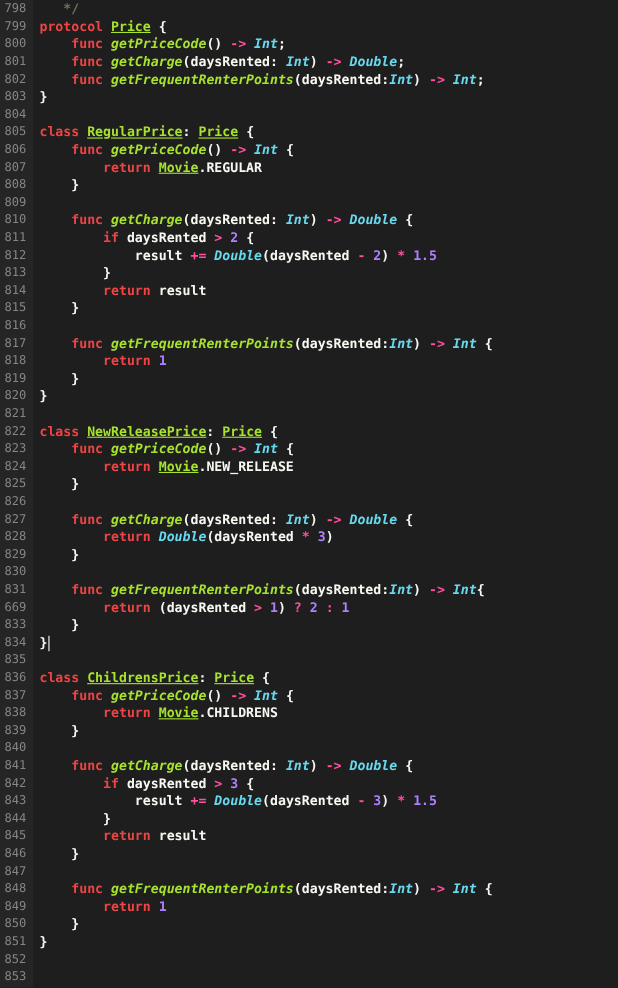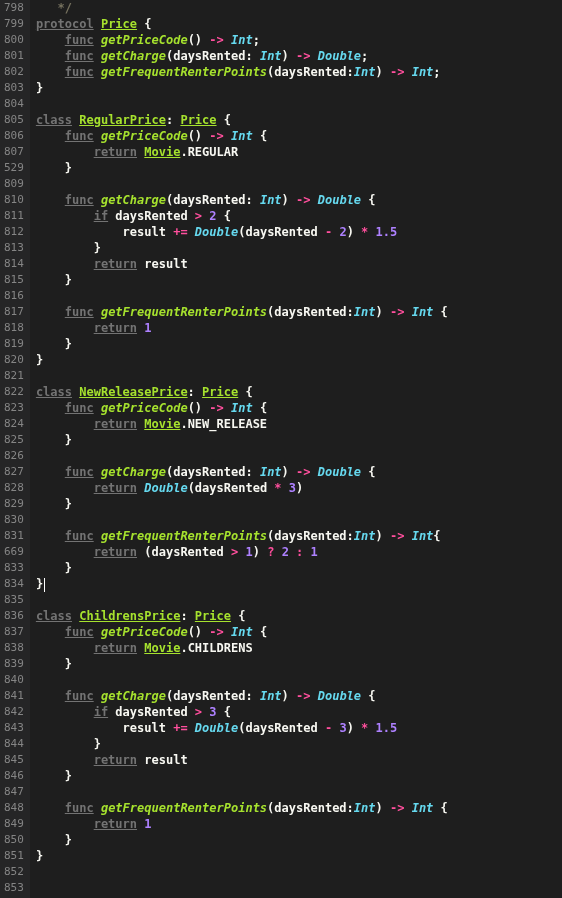--- a/index.html
+++ b/index.html
@@ -22,21 +22,21 @@
     flex-shrink: 0;
   }
   .gutter .num { height: 16px; line-height: 16px; font-size: 11px; }
   .code-area {
     flex: 1;
     background: #1e1e1e;
     padding-left: 6px;
     overflow: hidden;
   }
   .line { height: 16px; line-height: 16px; white-space: pre; font-weight: bold; }
-  .kw   { color: #737373; text-decoration: underline; }
+  .kw   { color: #ef4444; }
   .type { color: #66d9ef; font-style: italic; }
   .cls  { color: #a6e22e; text-decoration: underline; }
   .fn   { color: #a6e22e; font-style: italic; }
   .prop { color: #f8f8f2; }
   .num2 { color: #ae81ff; }
   .cmt  { color: #75715e; }
   .op   { color: #ff4f9d; }
   .punc { color: #f8f8f2; }
   .id   { color: #f8f8f2; }
   .cursor { display:inline-block; width:1px; height:14px; background:#fff; vertical-align:middle; margin-left:1px;}
@@ -48,21 +48,21 @@
     <div class="num">798</div>
     <div class="num">799</div>
     <div class="num">800</div>
     <div class="num">801</div>
     <div class="num">802</div>
     <div class="num">803</div>
     <div class="num">804</div>
     <div class="num">805</div>
     <div class="num">806</div>
     <div class="num">807</div>
-    <div class="num">529</div>
+    <div class="num">808</div>
     <div class="num">809</div>
     <div class="num">810</div>
     <div class="num">811</div>
     <div class="num">812</div>
     <div class="num">813</div>
     <div class="num">814</div>
     <div class="num">815</div>
     <div class="num">816</div>
     <div class="num">817</div>
     <div class="num">818</div>

